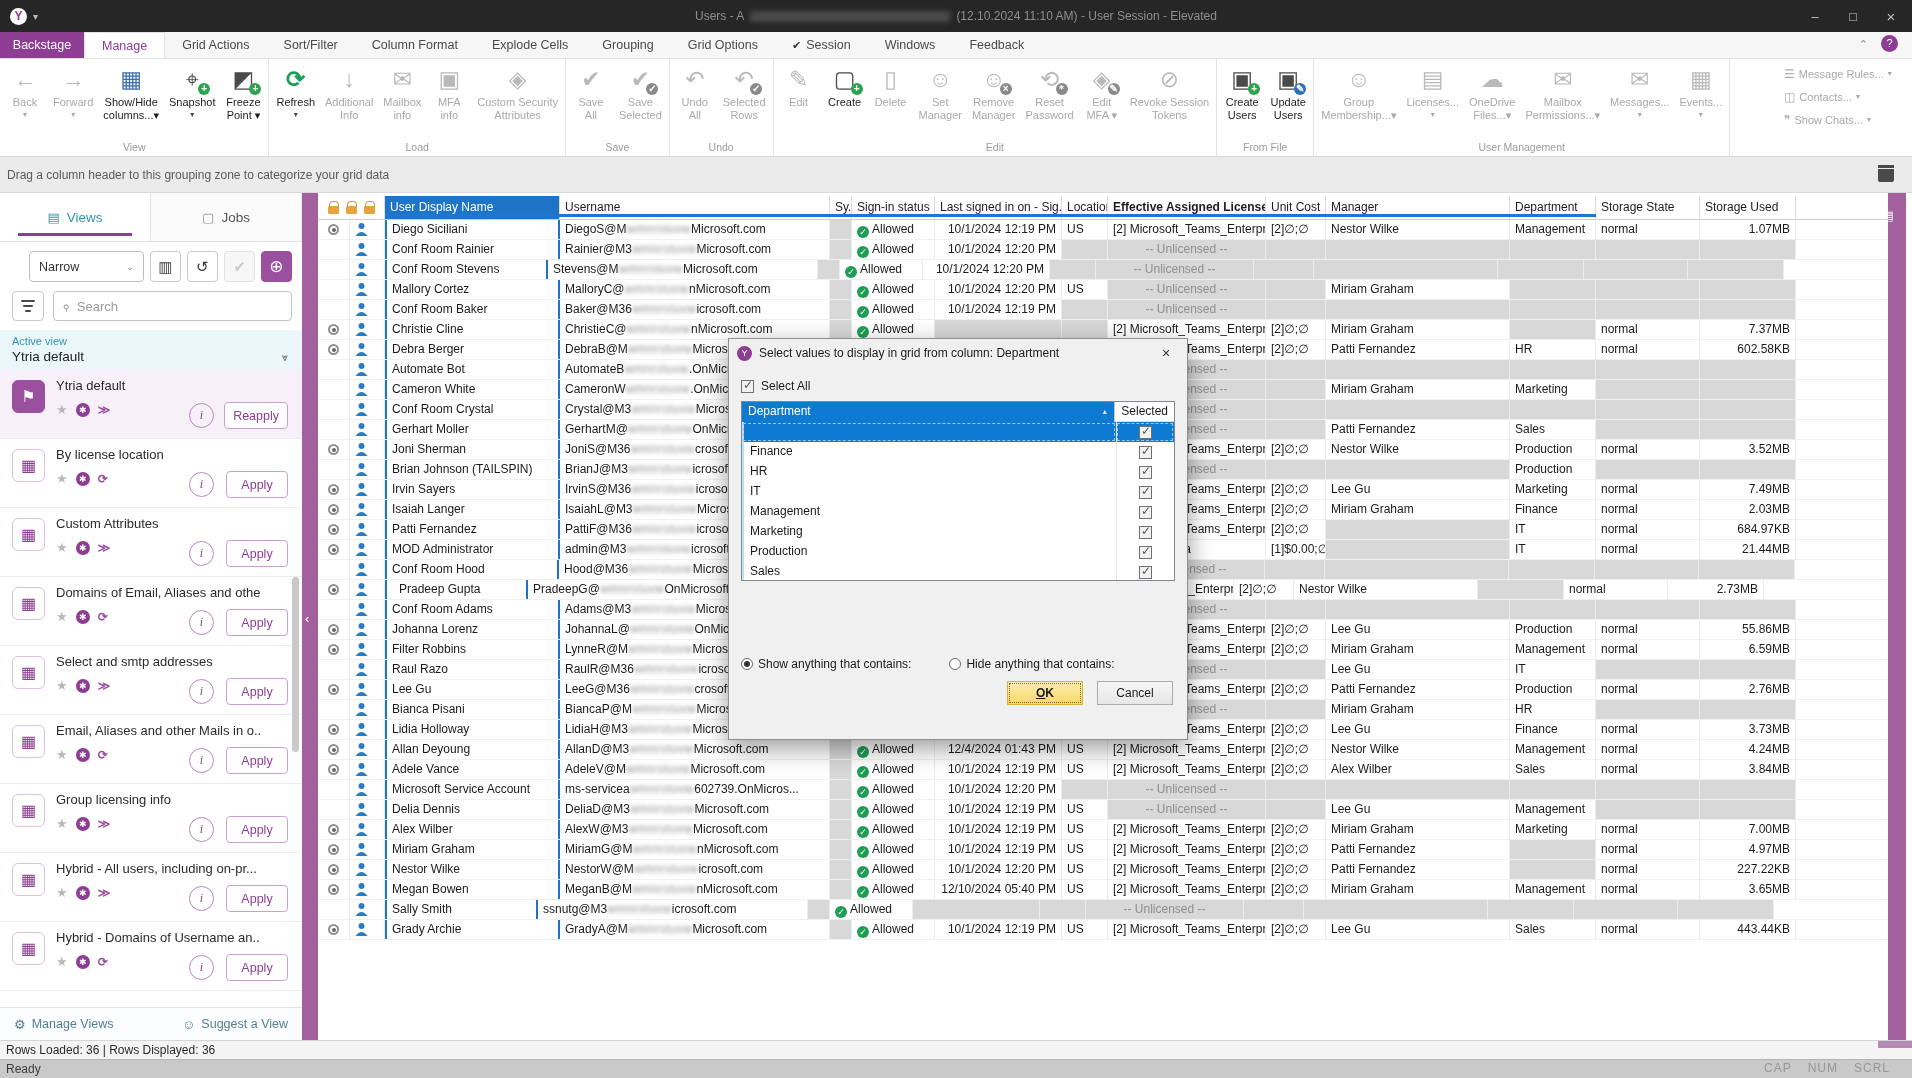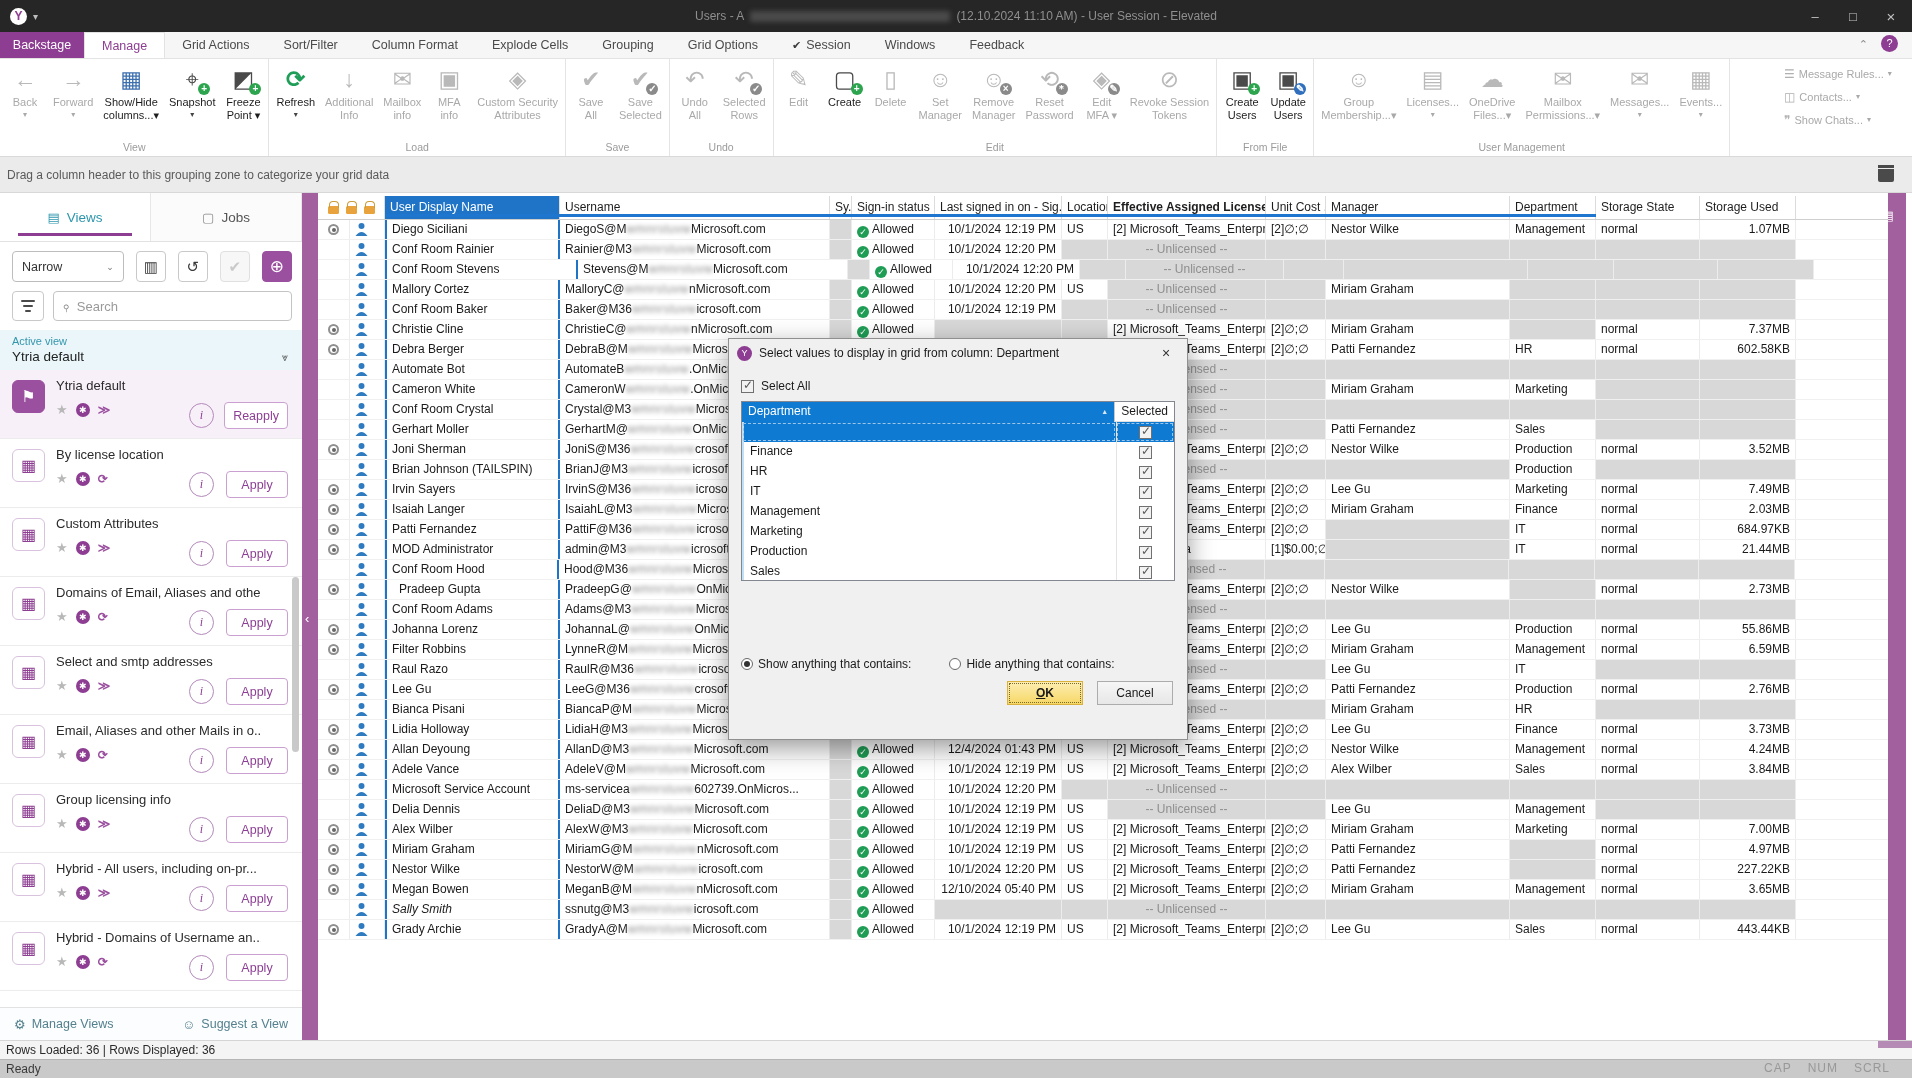--- a/index.html
+++ b/index.html
@@ -63,21 +63,21 @@
   #trash .bin { height:13px; background:#4a4a4a; border-radius:0 0 2px 2px; }
 
   
   #sidebar { left:0; top:193px; width:302px; height:847px; background:#fff; }
   #sb-tabs { display:flex; height:49px; border-bottom:1px solid #e2e2e2; }
   .sb-tab { flex:1; display:flex; align-items:center; justify-content:center; font-size:13.5px; color:#555;
     background:#fbfbfb; border-right:1px solid #e7e7e7; position:relative; }
   .sb-tab.active { background:#fff; color:#2d96ad; }
   .sb-tab.active .ul { position:absolute; left:18px; right:18px; bottom:5px; height:3px; background:#8d3d92; }
   .sb-tab .ti { margin-right:7px; font-size:13px; }
-  #sb-controls { display:flex; align-items:center; padding:9px 10px 0 12px; gap:12px; }
+  #sb-controls { display:flex; align-items:center; padding:9px 10px 0 29px; gap:6px; }
   #narrow-select { width:118px; height:31px; border:1px solid #bdbdbd; border-radius:4px; background:#fff;
     font-size:12.5px; color:#333; display:flex; align-items:center; justify-content:space-between; padding:0 9px; }
   .sq-btn { width:32px; height:31px; border:1px solid #c9c9c9; border-radius:4px; background:#fff;
     display:flex; align-items:center; justify-content:center; font-size:15px; color:#3a3a3a; }
   .sq-btn.disabled { color:#c9c9c9; border-color:#e0e0e0; background:#f7f7f7; }
   .sq-btn.purple { background:#9a4f9f; border-color:#9a4f9f; color:#fff; font-size:17px; }
   #sb-search-row { display:flex; align-items:center; padding:9px 10px 9px 12px; gap:9px; }
   #filter-btn { width:32px; height:30px; border:1px solid #c9c9c9; border-radius:4px; background:#fff;
     display:flex; flex-direction:column; align-items:center; justify-content:center; gap:3px; }
   #filter-btn i { display:block; height:2px; background:#4a4a4a; border-radius:1px; }
@@ -644,21 +644,21 @@
         <div class="gcell gray" style="width: 86px;"></div>
         <div class="gcell gray" style="width: 104px;"></div>
         <div class="gcell r gray" style="width: 96px;"></div>
       </div>
       <div class="grow">
         <div class="gcell" style="width: 32px;"></div>
         <div class="gcell" style="width: 35px;"><svg width="13" height="14">
             <circle cx="6.5" cy="4" r="3" fill="#2e7bbf"></circle>
             <path d="M0.5 14 Q6.5 6 12.5 14 Z" fill="#2e7bbf"></path>
           </svg></div>
-        <div class="gcell cname" style="width: 193px;">Conf Room Stevens</div>
+        <div class="gcell cname" style="width: 163px;">Conf Room Stevens</div>
         <div class="gcell" style="width: 270px;">Stevens@M<span class="blur">wmnrstuvw</span>Microsoft.com</div>
         <div class="gcell gray" style="width: 22px;"></div>
         <div class="gcell" style="width: 83px;"><span class="okc">✓</span>Allowed</div>
         <div class="gcell r" style="width: 127px;">10/1/2024 12:20 PM</div>
         <div class="gcell gray" style="width: 46px;"></div>
         <div class="gcell gray unlic" style="width: 158px;">-- Unlicensed --</div>
         <div class="gcell gray" style="width: 60px;"></div>
         <div class="gcell gray" style="width: 184px;"></div>
         <div class="gcell gray" style="width: 86px;"></div>
         <div class="gcell gray" style="width: 104px;"></div>
@@ -964,21 +964,21 @@
         <div class="gcell r gray" style="width: 96px;"></div>
       </div>
       <div class="grow">
         <div class="gcell" style="width: 32px;">
           <div class="radio-ind"></div>
         </div>
         <div class="gcell" style="width: 35px;"><svg width="13" height="14">
             <circle cx="6.5" cy="4" r="3" fill="#2e7bbf"></circle>
             <path d="M0.5 14 Q6.5 6 12.5 14 Z" fill="#2e7bbf"></path>
           </svg></div>
-        <div class="gcell cname" style="width: 175px; padding-left: 12px;">Pradeep Gupta</div>
+        <div class="gcell cname" style="width: 143px; padding-left: 12px;">Pradeep Gupta</div>
         <div class="gcell" style="width: 270px;">PradeepG@<span class="blur">wmnrstuvw</span>OnMicrosoft.com</div>
         <div class="gcell gray" style="width: 22px;"></div>
         <div class="gcell" style="width: 83px;"><span class="okc">✓</span>Allowed</div>
         <div class="gcell r gray" style="width: 127px;"></div>
         <div class="gcell gray" style="width: 46px;"></div>
         <div class="gcell" style="width: 158px;">[2] Microsoft_Teams_Enterpri</div>
         <div class="gcell" style="width: 60px;">[2]∅;∅</div>
         <div class="gcell" style="width: 184px;">Nestor Wilke</div>
         <div class="gcell gray" style="width: 86px;"></div>
         <div class="gcell" style="width: 104px;">normal</div>
@@ -1288,21 +1288,21 @@
         <div class="gcell" style="width: 86px;">Management</div>
         <div class="gcell" style="width: 104px;">normal</div>
         <div class="gcell r" style="width: 96px;">3.65MB</div>
       </div>
       <div class="grow">
         <div class="gcell" style="width: 32px;"></div>
         <div class="gcell" style="width: 35px;"><svg width="13" height="14">
             <circle cx="6.5" cy="4" r="3" fill="#2e7bbf"></circle>
             <path d="M0.5 14 Q6.5 6 12.5 14 Z" fill="#2e7bbf"></path>
           </svg></div>
-        <div class="gcell cname" style="width: 175px; font-style: italic;">Sally Smith</div>
+        <div class="gcell cname" style="width: 153px;">Sally Smith</div>
         <div class="gcell" style="width: 270px;">ssnutg@M3<span class="blur">wmnrstuvw</span>icrosoft.com</div>
         <div class="gcell gray" style="width: 22px;"></div>
         <div class="gcell" style="width: 83px;"><span class="okc">✓</span>Allowed</div>
         <div class="gcell r gray" style="width: 127px;"></div>
         <div class="gcell gray" style="width: 46px;"></div>
         <div class="gcell gray unlic" style="width: 158px;">-- Unlicensed --</div>
         <div class="gcell gray" style="width: 60px;"></div>
         <div class="gcell gray" style="width: 184px;"></div>
         <div class="gcell gray" style="width: 86px;"></div>
         <div class="gcell gray" style="width: 104px;"></div>

